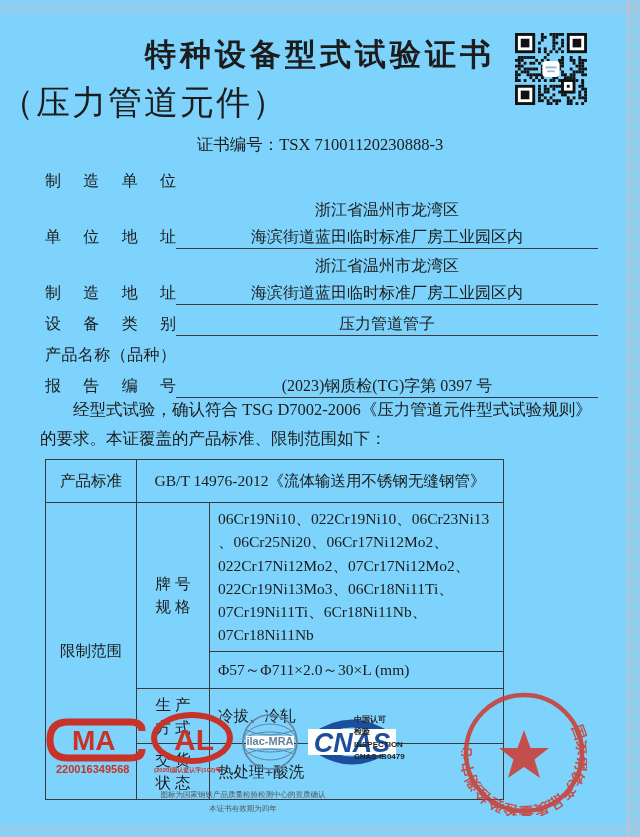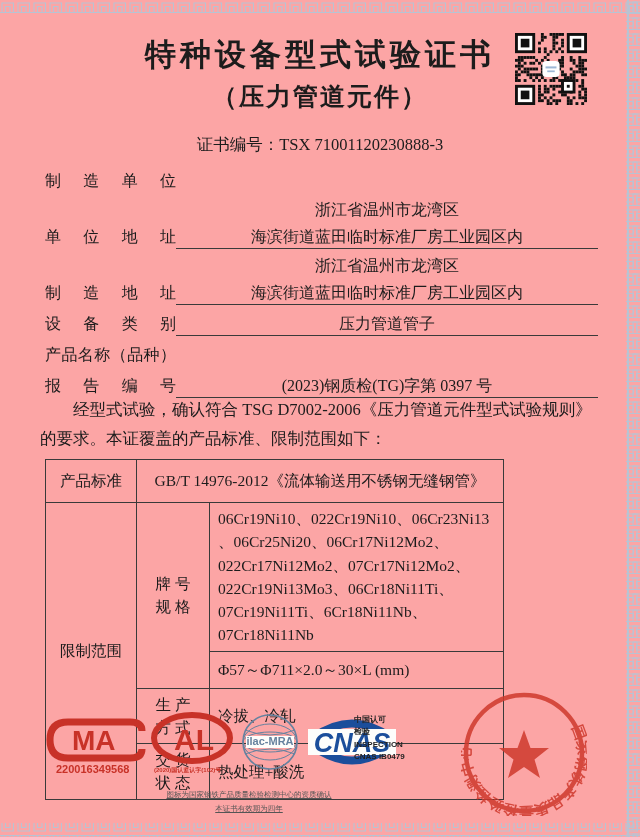--- a/index.html
+++ b/index.html
@@ -1,26 +1,26 @@
 <!DOCTYPE html>
 <html><head>
 <meta charset="utf-8">
 <style>
   html,body{margin:0;padding:0;background:#e8e8e8;}
   .page{
     position:relative;width:640px;height:837px;margin:0 auto;
-    background:#fca5a5;overflow:hidden;
+    background:#7dd3fc;overflow:hidden;
     font-family:"Liberation Serif","DejaVu Serif",serif;
     color:#1c1c1c;
   }
   .border-svg{position:absolute;left:0;top:0;width:640px;height:837px;pointer-events:none;}
   .title{position:absolute;top:34px;left:0;width:100%;text-align:center;
     font-size:31px;font-weight:bold;letter-spacing:4px;}
-  .subtitle{position:absolute;top:80px;left:0;width:100%;text-align:center;
-    font-size:25px;font-weight:bold;letter-spacing:2px;}
+  .subtitle{position:absolute;top:80px;left:0;width:100%;
+    font-size:34px;font-weight:normal;letter-spacing:2px;}
   .qr{position:absolute;left:515px;top:33px;width:72px;height:72px;}
   .certno{position:absolute;top:134px;left:0;width:100%;text-align:center;font-size:16.5px;}
   .fields{position:absolute;left:45px;top:165px;width:553px;}
   .frow{display:flex;align-items:flex-end;height:28px;font-size:16px;}
   .frow.gap{height:31px;}
   .flabel{width:131px;flex:none;text-align:justify;text-align-last:justify;padding-bottom:1px;}
   .fvalue{flex:1;text-align:center;border-bottom:1px solid #3a3a3a;padding-bottom:1px;line-height:1.25;}
   .frow.noline .fvalue{border-bottom:none;}
   .para{position:absolute;left:40px;top:396px;width:562px;font-size:16.5px;line-height:1.75;
     text-indent:2em;}
@@ -32,22 +32,22 @@
   td.content{text-align:left;line-height:1.5;}
   .c1{width:74px;} .c2{width:56px;}
   .footer{position:absolute;left:40px;top:700px;width:580px;height:130px;}
   .logo{position:absolute;}
   .cma-num{font-size:11px;font-weight:bold;fill:#c83228;font-family:"Liberation Sans",sans-serif;}
   .cal-num{font-size:6px;font-weight:bold;fill:#c83228;font-family:"Liberation Sans",sans-serif;}
   .cnas-lines{position:absolute;left:314px;top:14px;width:80px;
     font-family:"Liberation Sans","DejaVu Sans",sans-serif;font-size:8px;font-weight:bold;
     line-height:1.55;color:#222;}
   .company{position:absolute;right:0;top:24px;width:262px;text-align:center;font-size:16px;line-height:1.95;}
-  .notes{position:absolute;left:64px;top:88px;width:290px;text-align:center;
-    font-size:7.5px;color:#555;line-height:1.8;font-family:"Liberation Sans",sans-serif;text-decoration:underline;}
+  .notes{position:absolute;left:58px;top:88px;width:290px;text-align:center;
+    font-size:7.5px;color:#555;line-height:1.8;font-family:"Liberation Sans",sans-serif;}
   .seal{position:absolute;left:421px;top:-10px;width:126px;height:126px;opacity:.85;}
 </style>
 </head>
 <body>
 
 <div class="page">
 
   <svg class="border-svg" width="640" height="837">
     <defs>
       <pattern id="mh" width="16" height="14" patternUnits="userSpaceOnUse">

